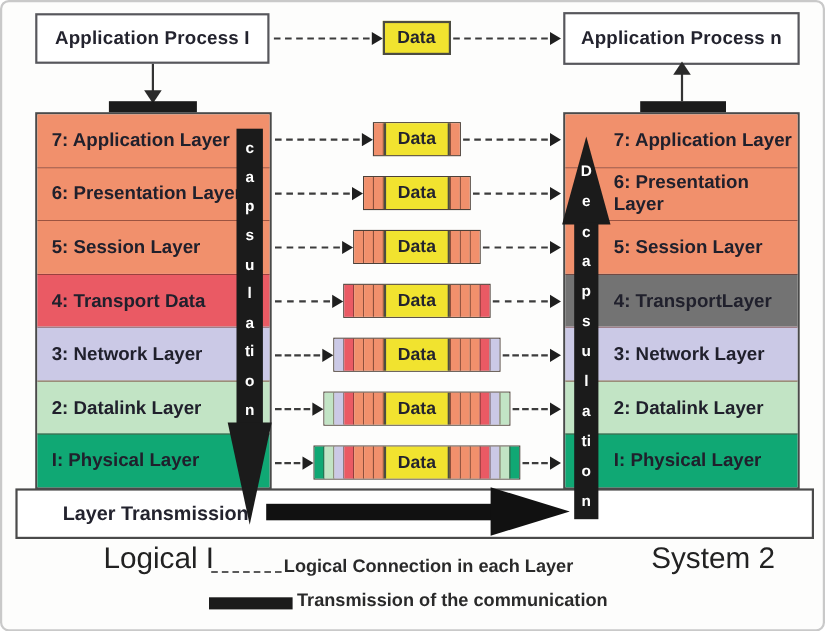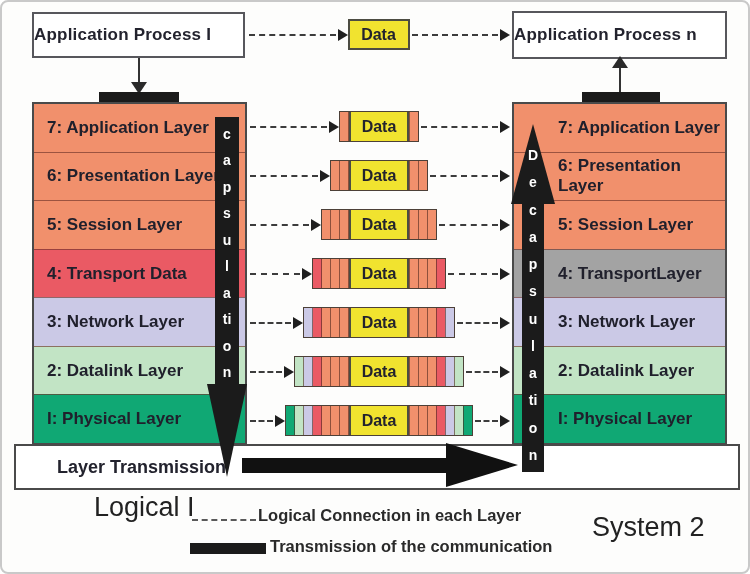--- a/index.html
+++ b/index.html
@@ -6,21 +6,21 @@
   html,body { background:#ffffff; }
   body { font-family:"Liberation Sans", sans-serif; color:#23232e; }
   .canvas {
     position:relative; width:750px; height:574px;
     background:#fdfdfc; border:2px solid #c9c9c9; border-radius:8px;
     overflow:hidden;
   }
   
   .proc-box {
     position:absolute; background:#fff; border:2px solid #57575c;
-    display:flex; align-items:center; justify-content:flex-start;
+    display:flex; align-items:center; justify-content:center;
     font-size:17px; font-weight:600; letter-spacing:.2px;
   }
   #proc-left  { left:30px; top:10px; width:213px; height:46px; }
   #proc-right { left:510px; top:9px; width:215px; height:48px; }
 
   
   .conn-row { position:absolute; display:flex; align-items:center; }
   .dash { flex:1; height:0; border-top:2px dashed #3c3c3c; margin:0 2px; }
   .arr-right { width:0; height:0; border-top:6px solid transparent;
                border-bottom:6px solid transparent; border-left:10px solid #1f1f1f; flex:0 0 auto; }
@@ -102,21 +102,21 @@
                  align-items:center; font-size:18px; font-weight:600; z-index:2; }
   #big-arrow-shaft { position:absolute; left:240px; top:456px; width:208px; height:15px;
                      background:#111; z-index:4; }
   #big-arrow-head  { position:absolute; left:444px; top:441px; width:0; height:0;
                      border-top:22px solid transparent; border-bottom:22px solid transparent;
                      border-left:72px solid #111; z-index:4; }
 
   
   .system-label { position:absolute; font-size:27px; font-weight:500; color:#222; }
   #system1 { left:92px;  top:490px; }
-  #system2 { left:590px; top:510px; }
+  #system2 { left:590px; top:490px; }
   #legend-dash { position:absolute; left:190px; top:517px; width:64px; height:0;
                  border-top:2.5px dashed #5a5a5a; }
   #legend-bar  { position:absolute; left:188px; top:541px; width:76px; height:11px; background:#1b1b1b; }
   .legend-text { position:absolute; font-size:16.5px; font-weight:600; color:#2a2a2a; }
   #legend-text1 { left:256px; top:504px; }
   #legend-text2 { left:268px; top:535px; }
 </style>
 </head>
 <body>
 
@@ -174,21 +174,21 @@
   <div class="stack" id="stack-right">
     <div class="layer" style="background: rgb(241, 144, 108);">
         <span>7: Application Layer</span>
       </div>
     <div class="layer" style="background: rgb(241, 144, 108);">
         <span>6: Presentation Layer</span>
       </div>
     <div class="layer" style="background: rgb(241, 144, 108);">
         <span>5: Session Layer</span>
       </div>
-    <div class="layer" style="background: #a3a3a3;">
+    <div class="layer" style="background: #737373;">
         <span>4: TransportLayer</span>
       </div>
     <div class="layer" style="background: rgb(203, 201, 230);">
         <span>3: Network Layer</span>
       </div>
     <div class="layer" style="background: rgb(194, 228, 197);">
         <span>2: Datalink Layer</span>
       </div>
     <div class="layer" style="background: rgb(16, 168, 116);">
         <span>I: Physical Layer</span>

